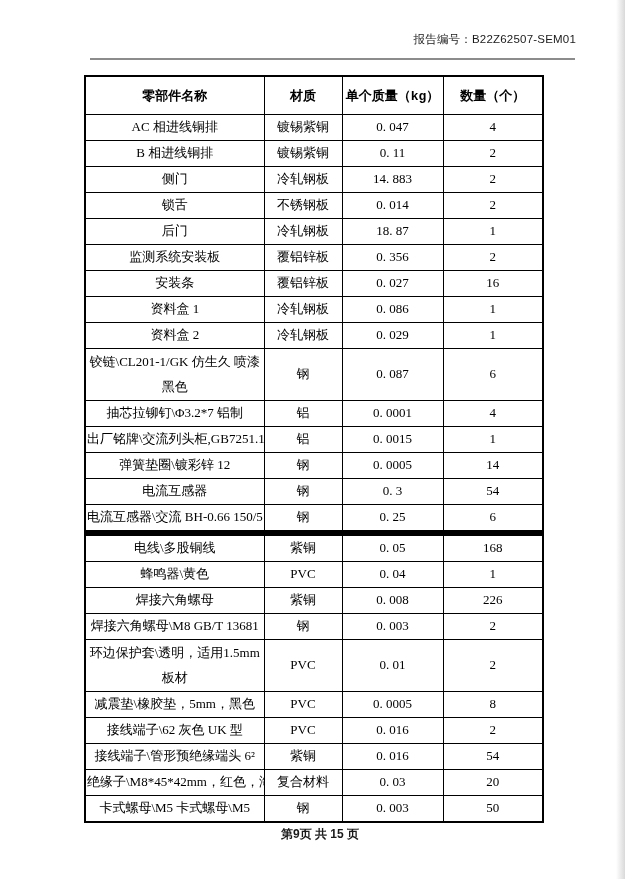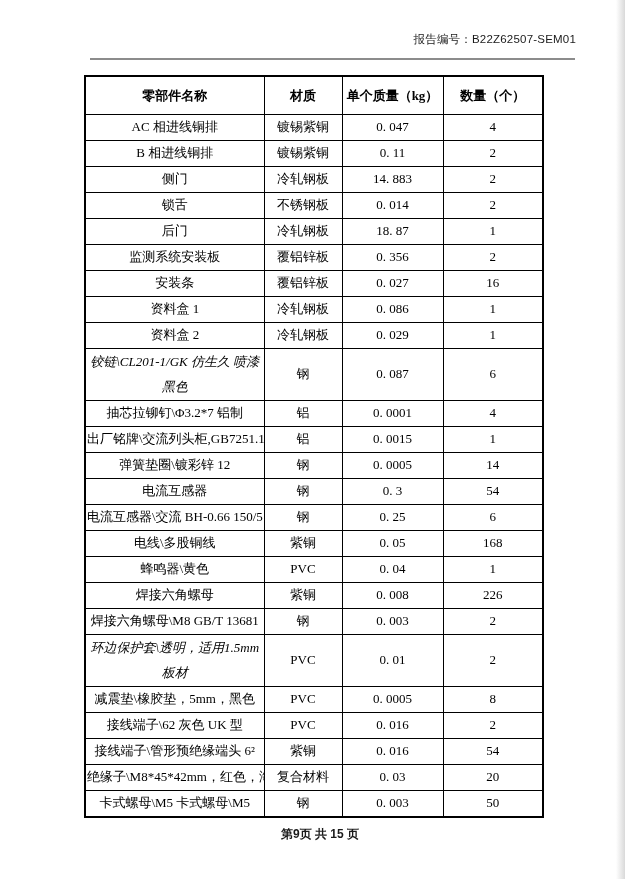--- a/index.html
+++ b/index.html
@@ -60,32 +60,32 @@
     border: 1px solid #000000;
     text-align: center;
     vertical-align: middle;
     padding: 0 1px;
     overflow: hidden;
   }
   table.parts th {
     height: 37px;
     font-weight: bold;
     font-size: 13px;
-    font-family: Liberation Serif, serif;
+    font-family: Liberation Mono, monospace;
     white-space: nowrap;
   }
   table.parts td {
     height: 25px;
     font-family: "Liberation Serif", "DejaVu Serif", serif;
     line-height: 1.15;
   }
   table.parts td.name { white-space: nowrap; }
   tr.tall td { height: 51px; }
-  tr.tall td.name { white-space: normal; line-height: 1.9; font-style: italic; }
-  tr.thick-bottom td { border-bottom: 1px solid #000000; margin-left: 21px; }
+  tr.tall td.name { white-space: normal; line-height: 1.9; }
+  tr.thick-bottom td { border-bottom: 6px solid #000000; margin-left: 21px; }
   .footer {
     position: absolute;
     top: 826px;
     left: 0;
     width: 640px;
     text-align: center;
     font-size: 12px;
     font-weight: bold;
     color: #1a1a1a;
   }

